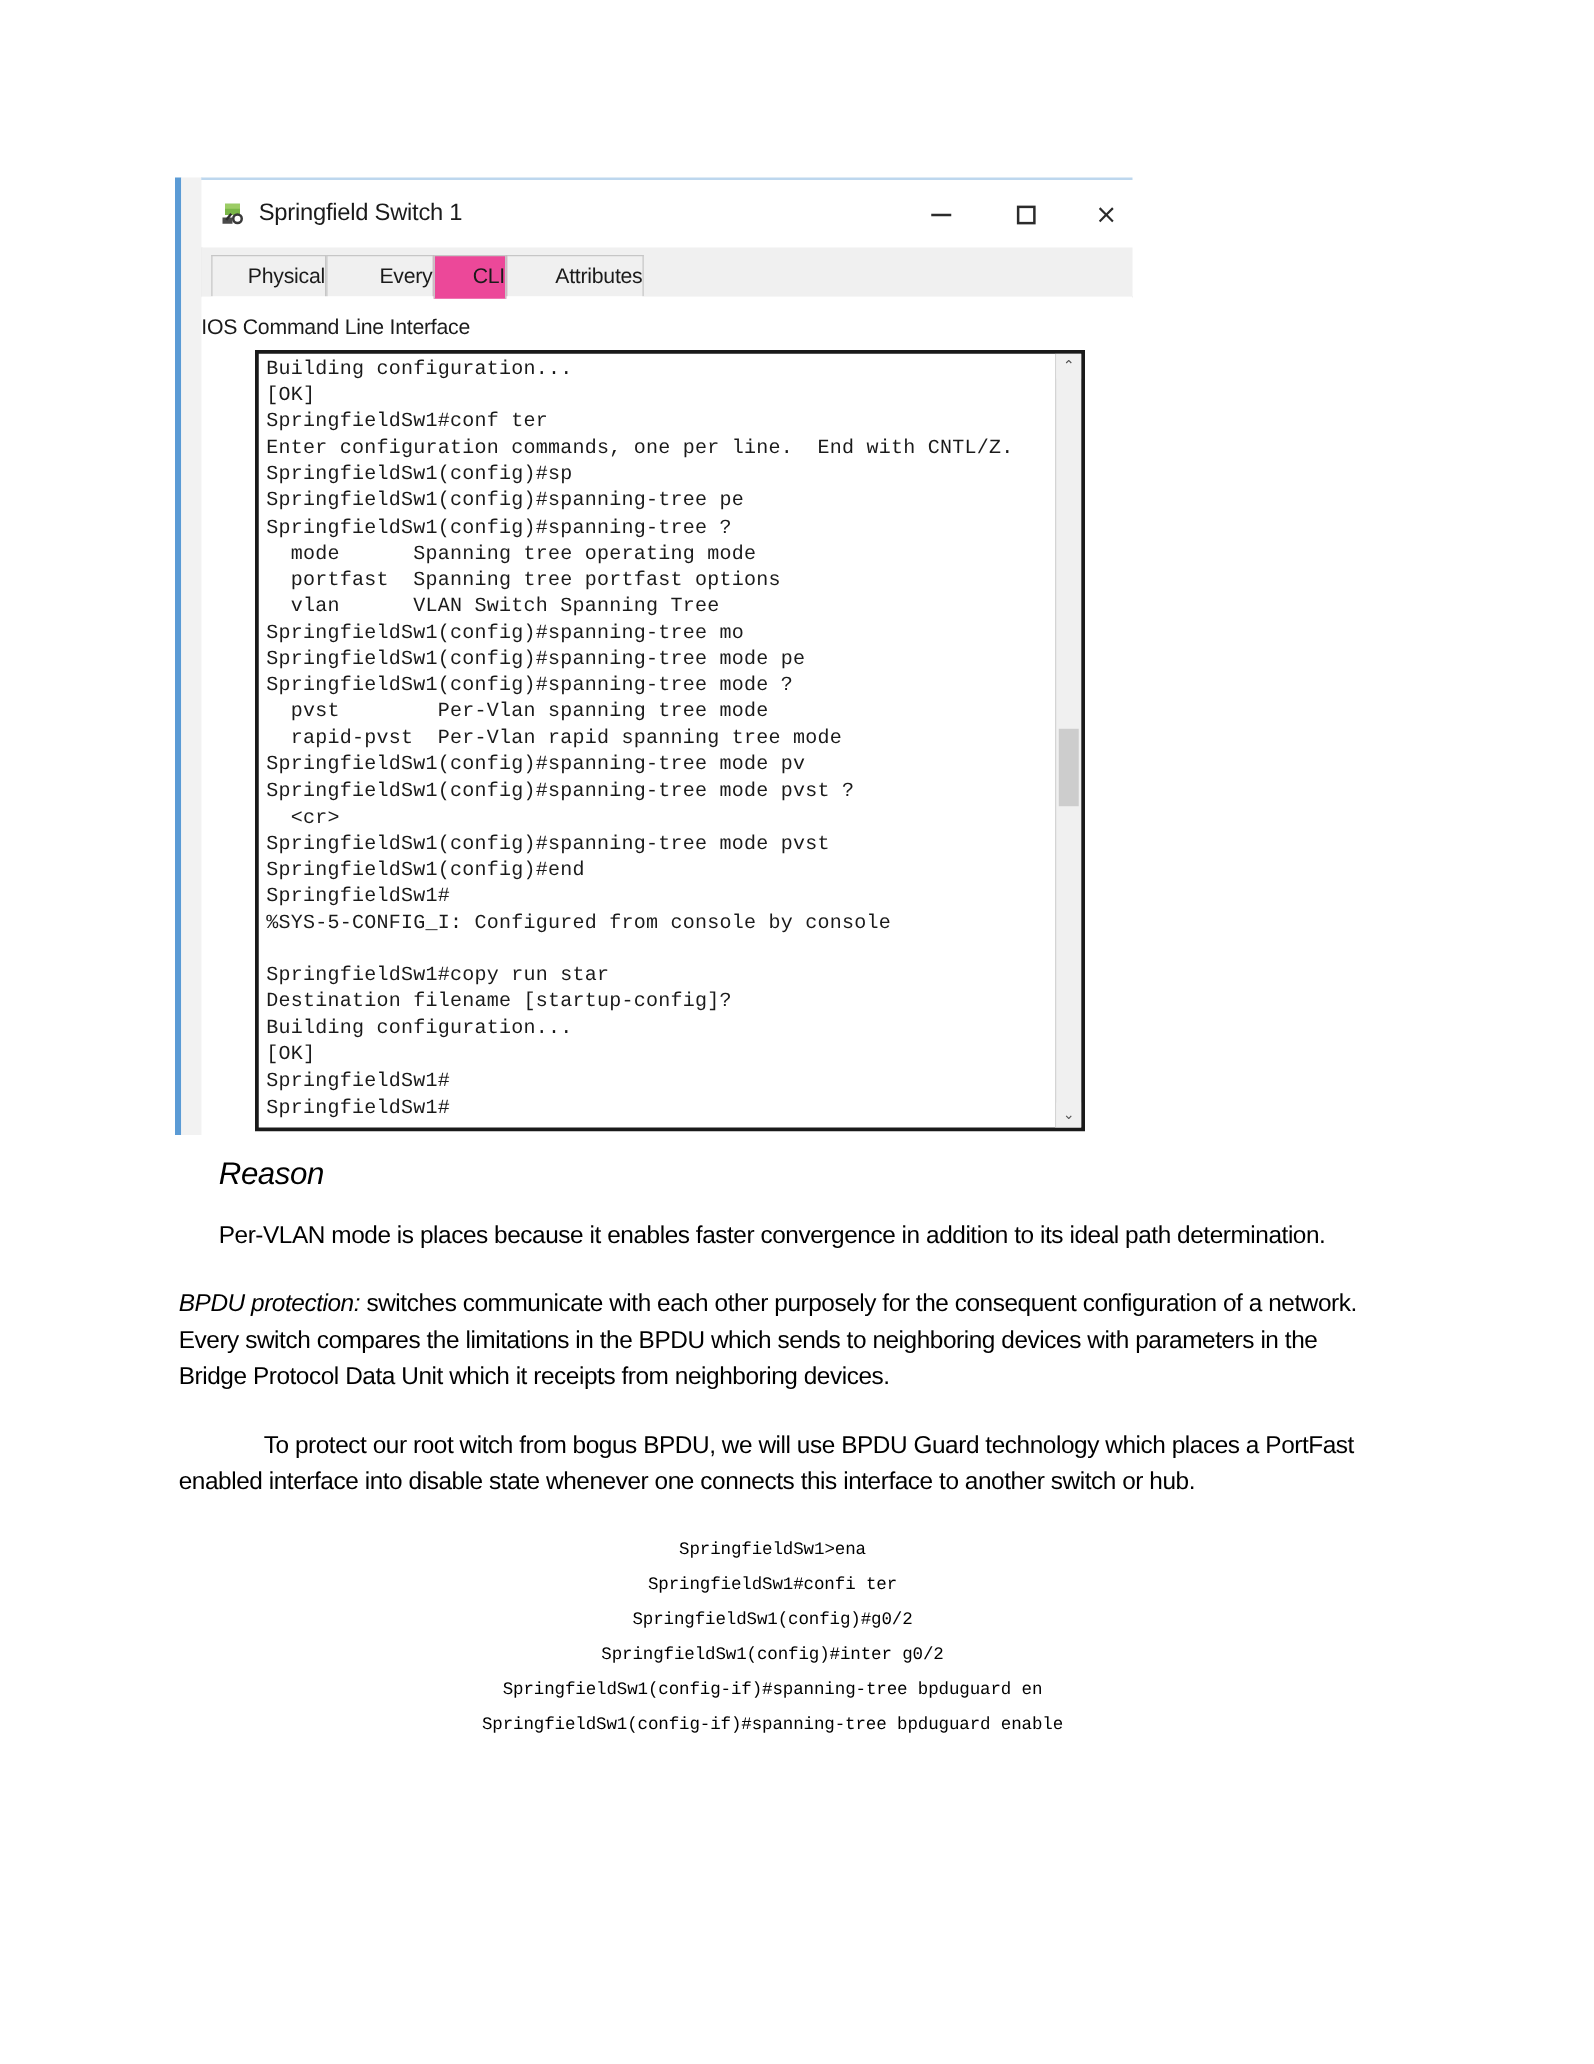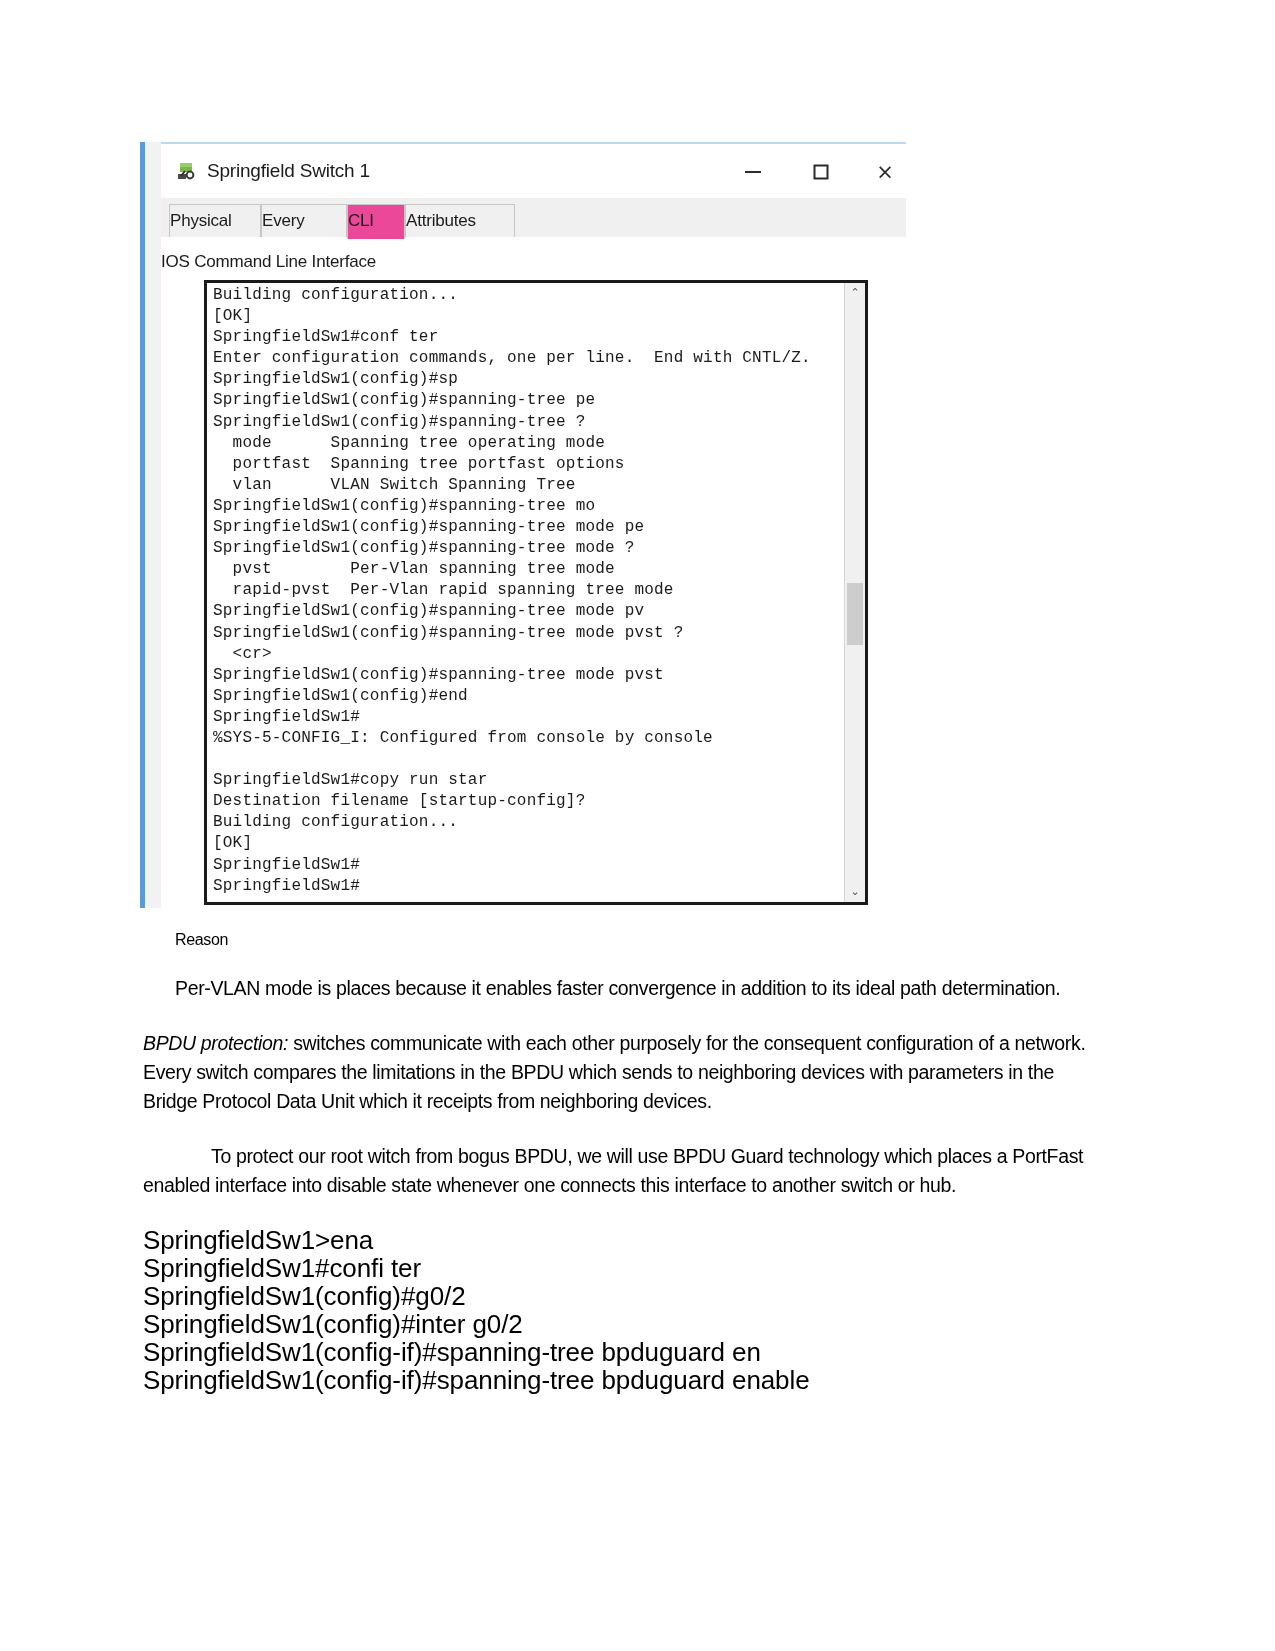--- a/index.html
+++ b/index.html
@@ -132,21 +132,21 @@
     position: absolute;
     top: 6px;
     height: 34px;
     background: #f0f0f0;
     border: 1px solid #c6c6c6;
     border-bottom: none;
     box-sizing: border-box;
     font-size: 17px;
     color: #1b1b1b;
     line-height: 32px;
-    text-align: left;
+    text-align: right;
     font-family: "Liberation Sans", sans-serif;
     letter-spacing: -0.2px;
     cursor: default;
   }
   .tab.active {
     background: #ec4899;
     border-color: #c6c6c6;
     height: 35px;
     z-index: 3;
   }
@@ -247,34 +247,36 @@
     line-height: 29px;
     color: #000000;
     margin: 0;
     letter-spacing: -0.35px;
     font-stretch: condensed;
   }
   .p-indent { margin-left: 32px; }
   .italic { font-style: italic; }
   .reason {
     margin-left: 32px;
-    font-size: 16px;
+    font-style: italic;
+    font-size: 25px;
     letter-spacing: -0.35px;
   }
   .spacer-20 { height: 20px; }
   .spacer-26 { height: 26px; }
   .firstline-indent { text-indent: 68px; }
 
   .cmdblock {
-    font-family: Liberation Sans, sans-serif;
-    font-size: 26px;
+    font-family: Liberation Mono, monospace;
+    font-size: 14px;
     line-height: 28px;
     color: #000000;
     white-space: pre;
     letter-spacing: -0.1px;
+    text-align: center;
   }
 </style>
 </head>
 <body>
 
 <div class="page">
 
   <div class="window">
 
     <div class="window-left-rail"></div>

